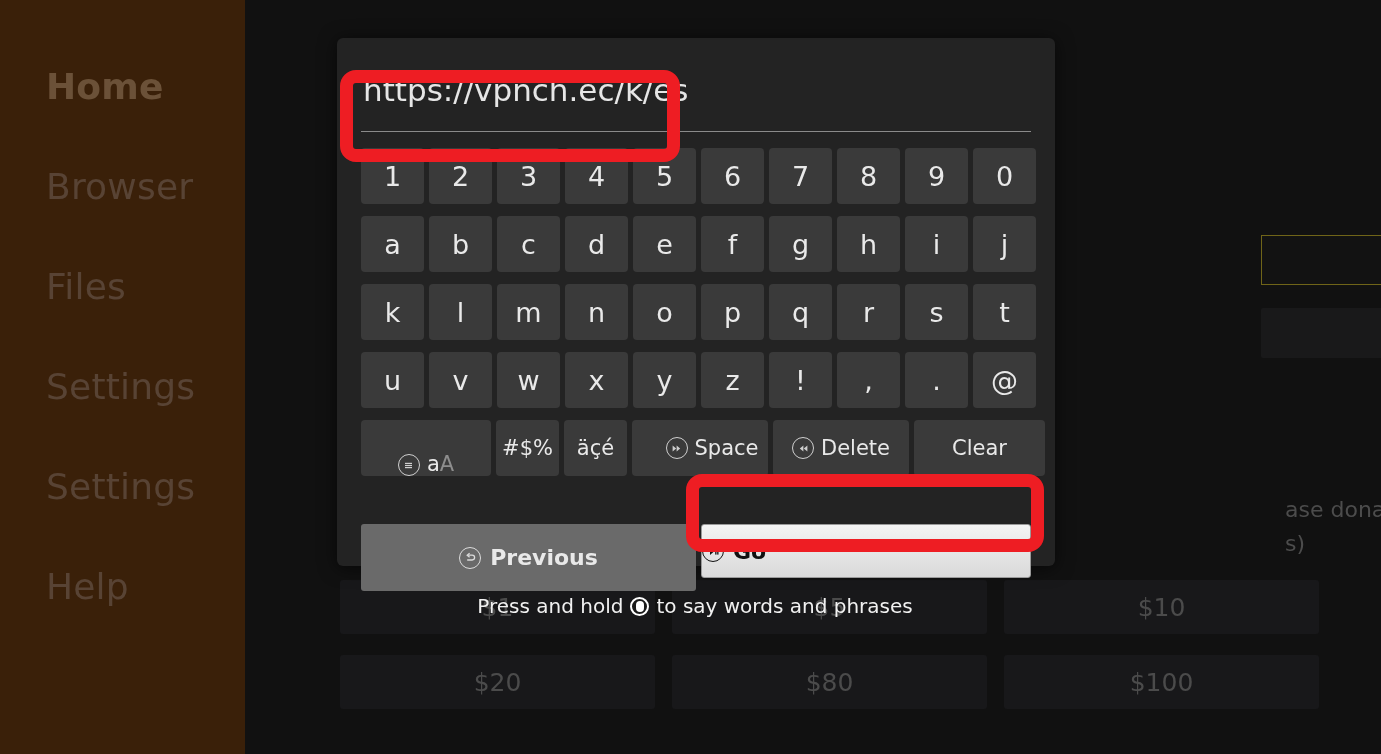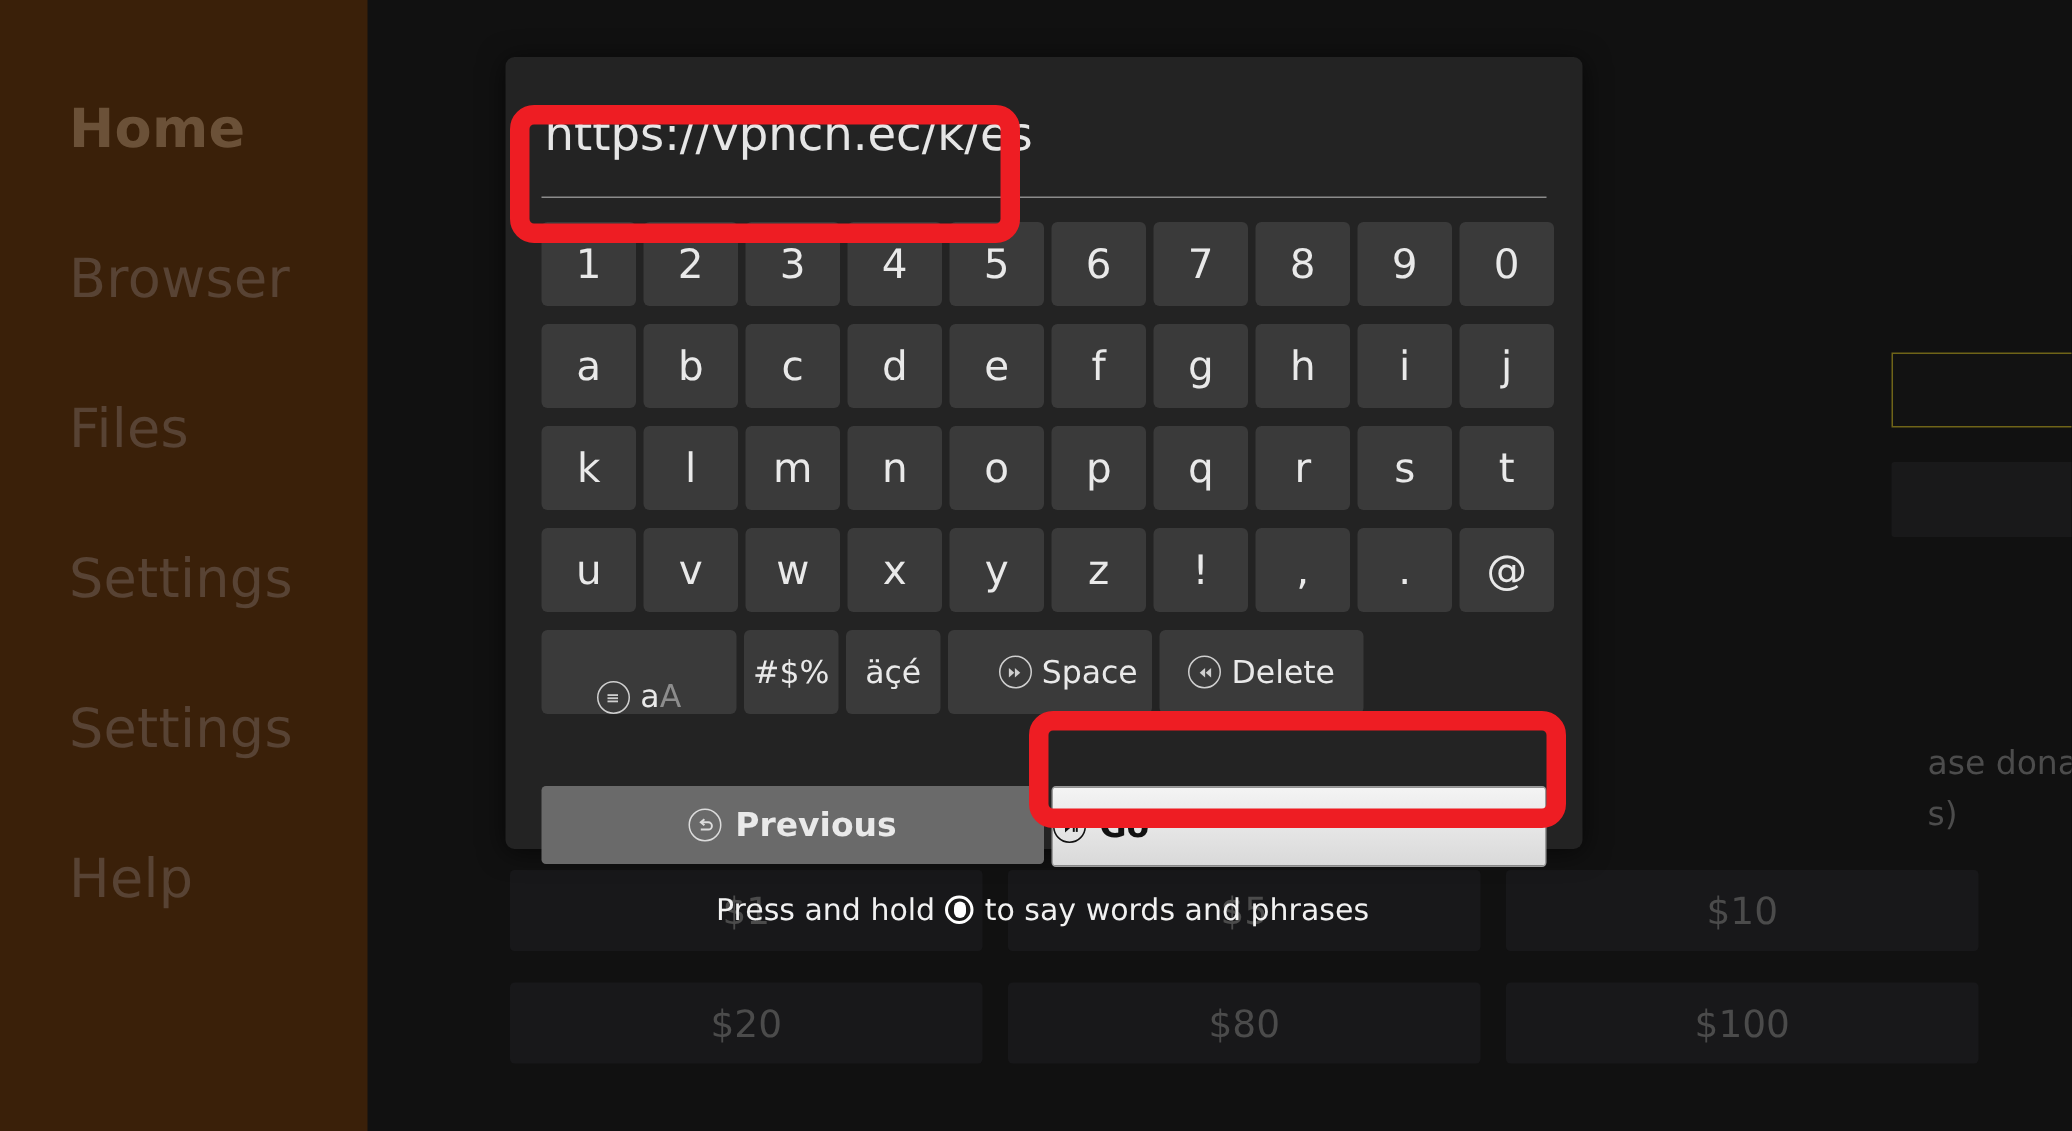--- a/index.html
+++ b/index.html
@@ -89,21 +89,21 @@
 
   .circ {
     display:inline-flex; width:22px; height:22px; border-radius:50%;
     border:1.6px solid #cfcfcf; align-items:center; justify-content:center;
     flex:0 0 auto;
   }
   .circ svg { display:block; }
 
   #bottomrow { position:absolute; left:24px; top:486px; display:flex; gap:5px; }
   #prevbtn {
-    width:335px; height:52px; background:#6a6a6a; border-radius:3px;
+    width:335px; height:67px; background:#6a6a6a; border-radius:3px;
     display:flex; align-items:center; justify-content:center; gap:9px;
     color:#e9e9e9; font-size:22px; font-weight:bold;
   }
   #prevbtn .circ { border-color:#dcdcdc; }
   #gobtn {
     width:330px; height:54px; border-radius:3px;
     background:linear-gradient(#f4f4f4,#d9d9d9);
     display:flex; align-items:center; justify-content:flex-start; gap:9px;
     color:#111111; font-size:22px; font-weight:bold;
     border:1px solid #9a9a9a;
@@ -328,20 +328,23 @@
         </div>
         <div class="key fn" style="width: 136px;">
           <span class="circ">
             <svg width="13" height="13" viewBox="0 0 13 13">
               <path d="M10.4 3.4 L6.8 6.5 L10.4 9.6 Z" fill="#cfcfcf"></path>
               <path d="M6.4 3.4 L2.8 6.5 L6.4 9.6 Z" fill="#cfcfcf"></path>
             </svg>
           </span>
           <span>Delete</span>
         </div>
+        <div class="key fn" style="width: 131px;">
+          <span>Clear</span>
+        </div>
       </div>
 
     <div id="bottomrow">
       <div id="prevbtn">
         <span class="circ">
           <svg width="13" height="13" viewBox="0 0 13 13">
             <path d="M4 4.2 H8.2 A2.4 2.4 0 0 1 8.2 9 H3.2" fill="none" stroke="#dcdcdc" stroke-width="1.3"></path>
             <path d="M5.6 2.2 L3.2 4.2 L5.6 6.2" fill="none" stroke="#dcdcdc" stroke-width="1.3"></path>
           </svg>
         </span>

